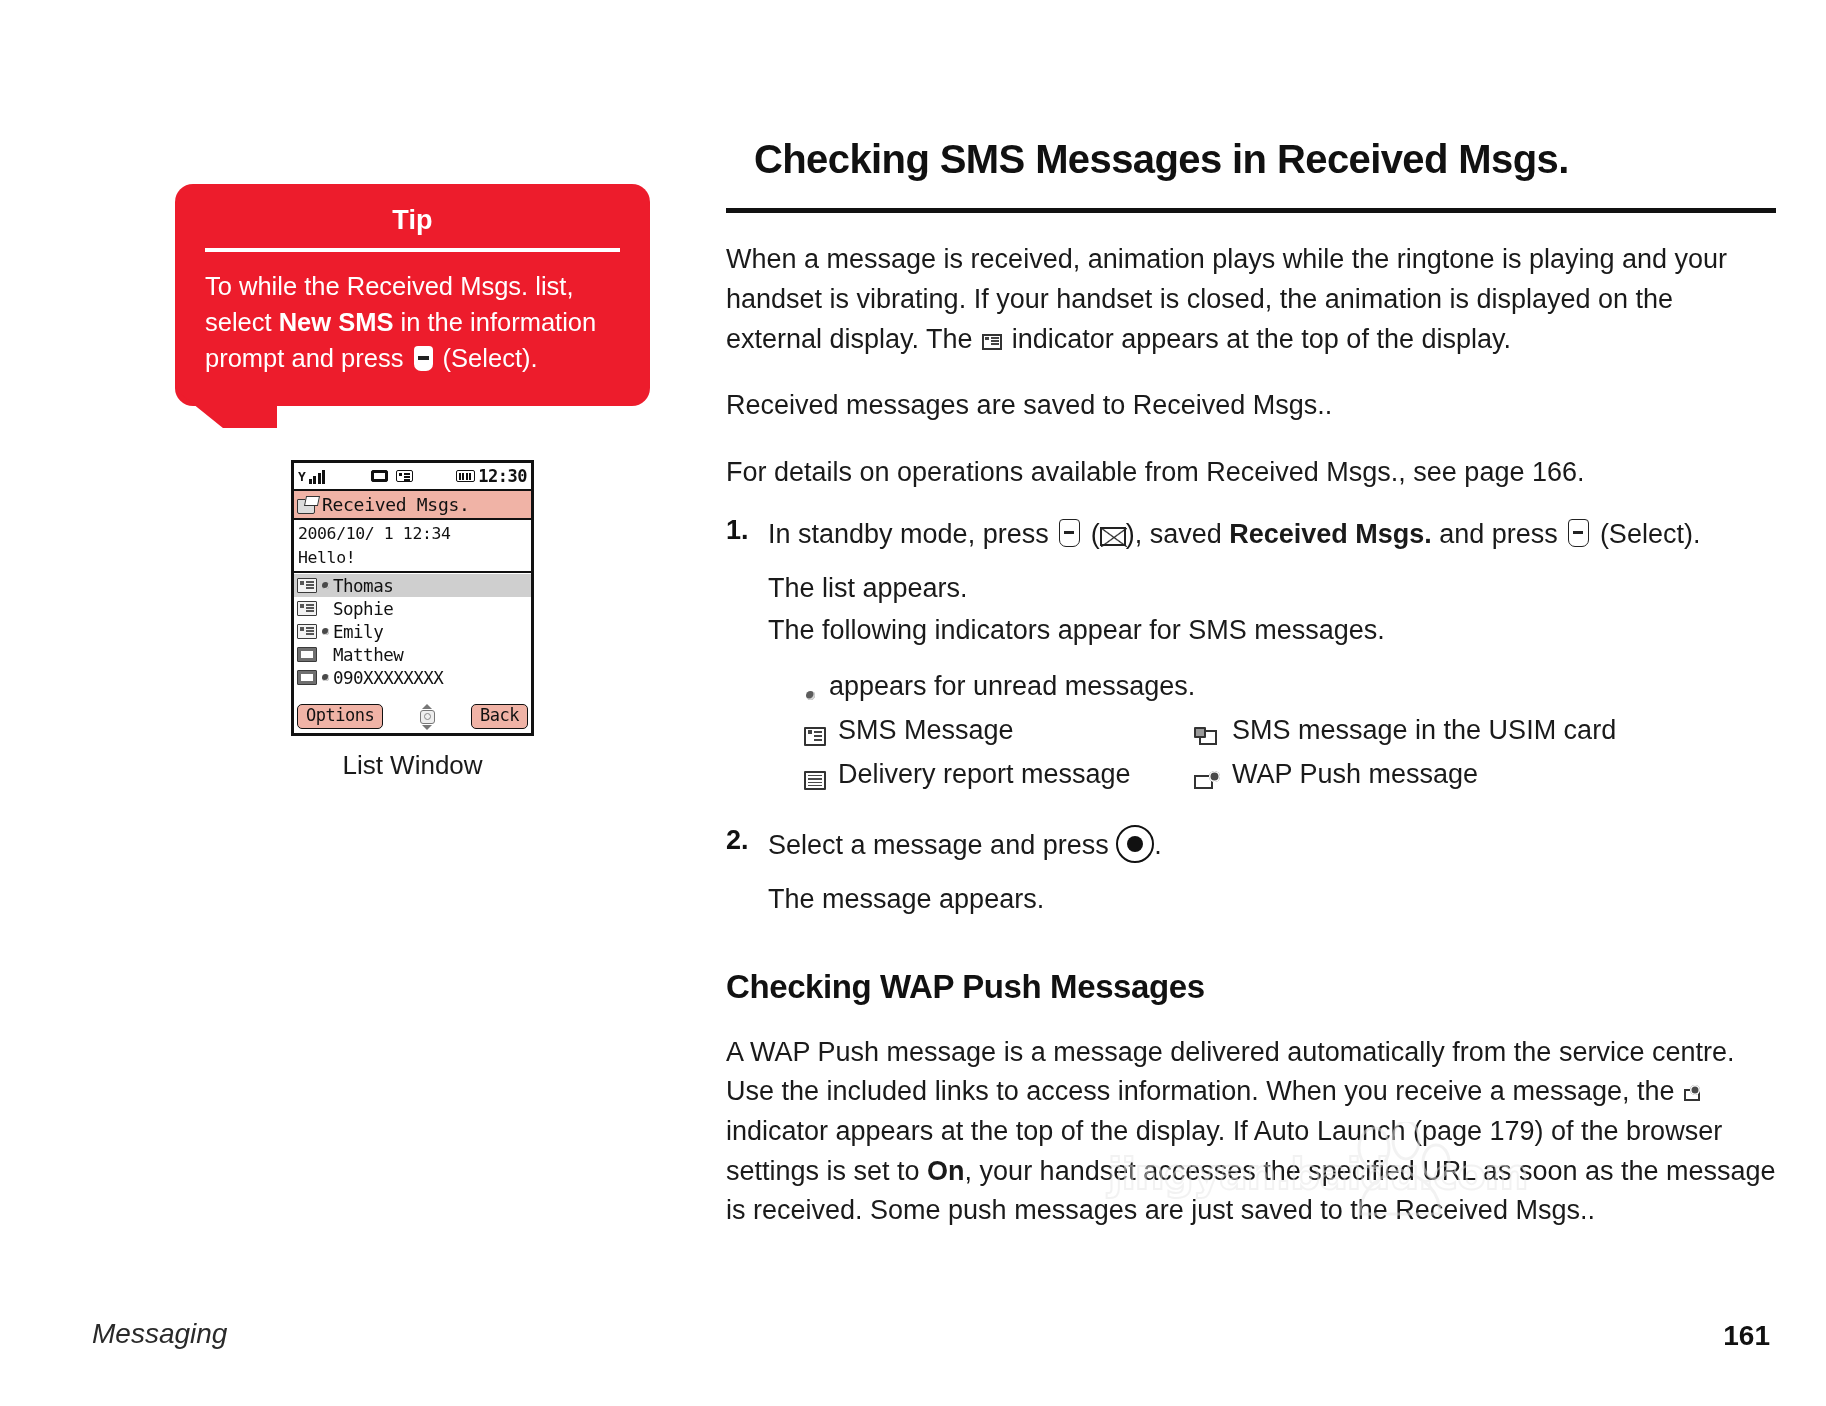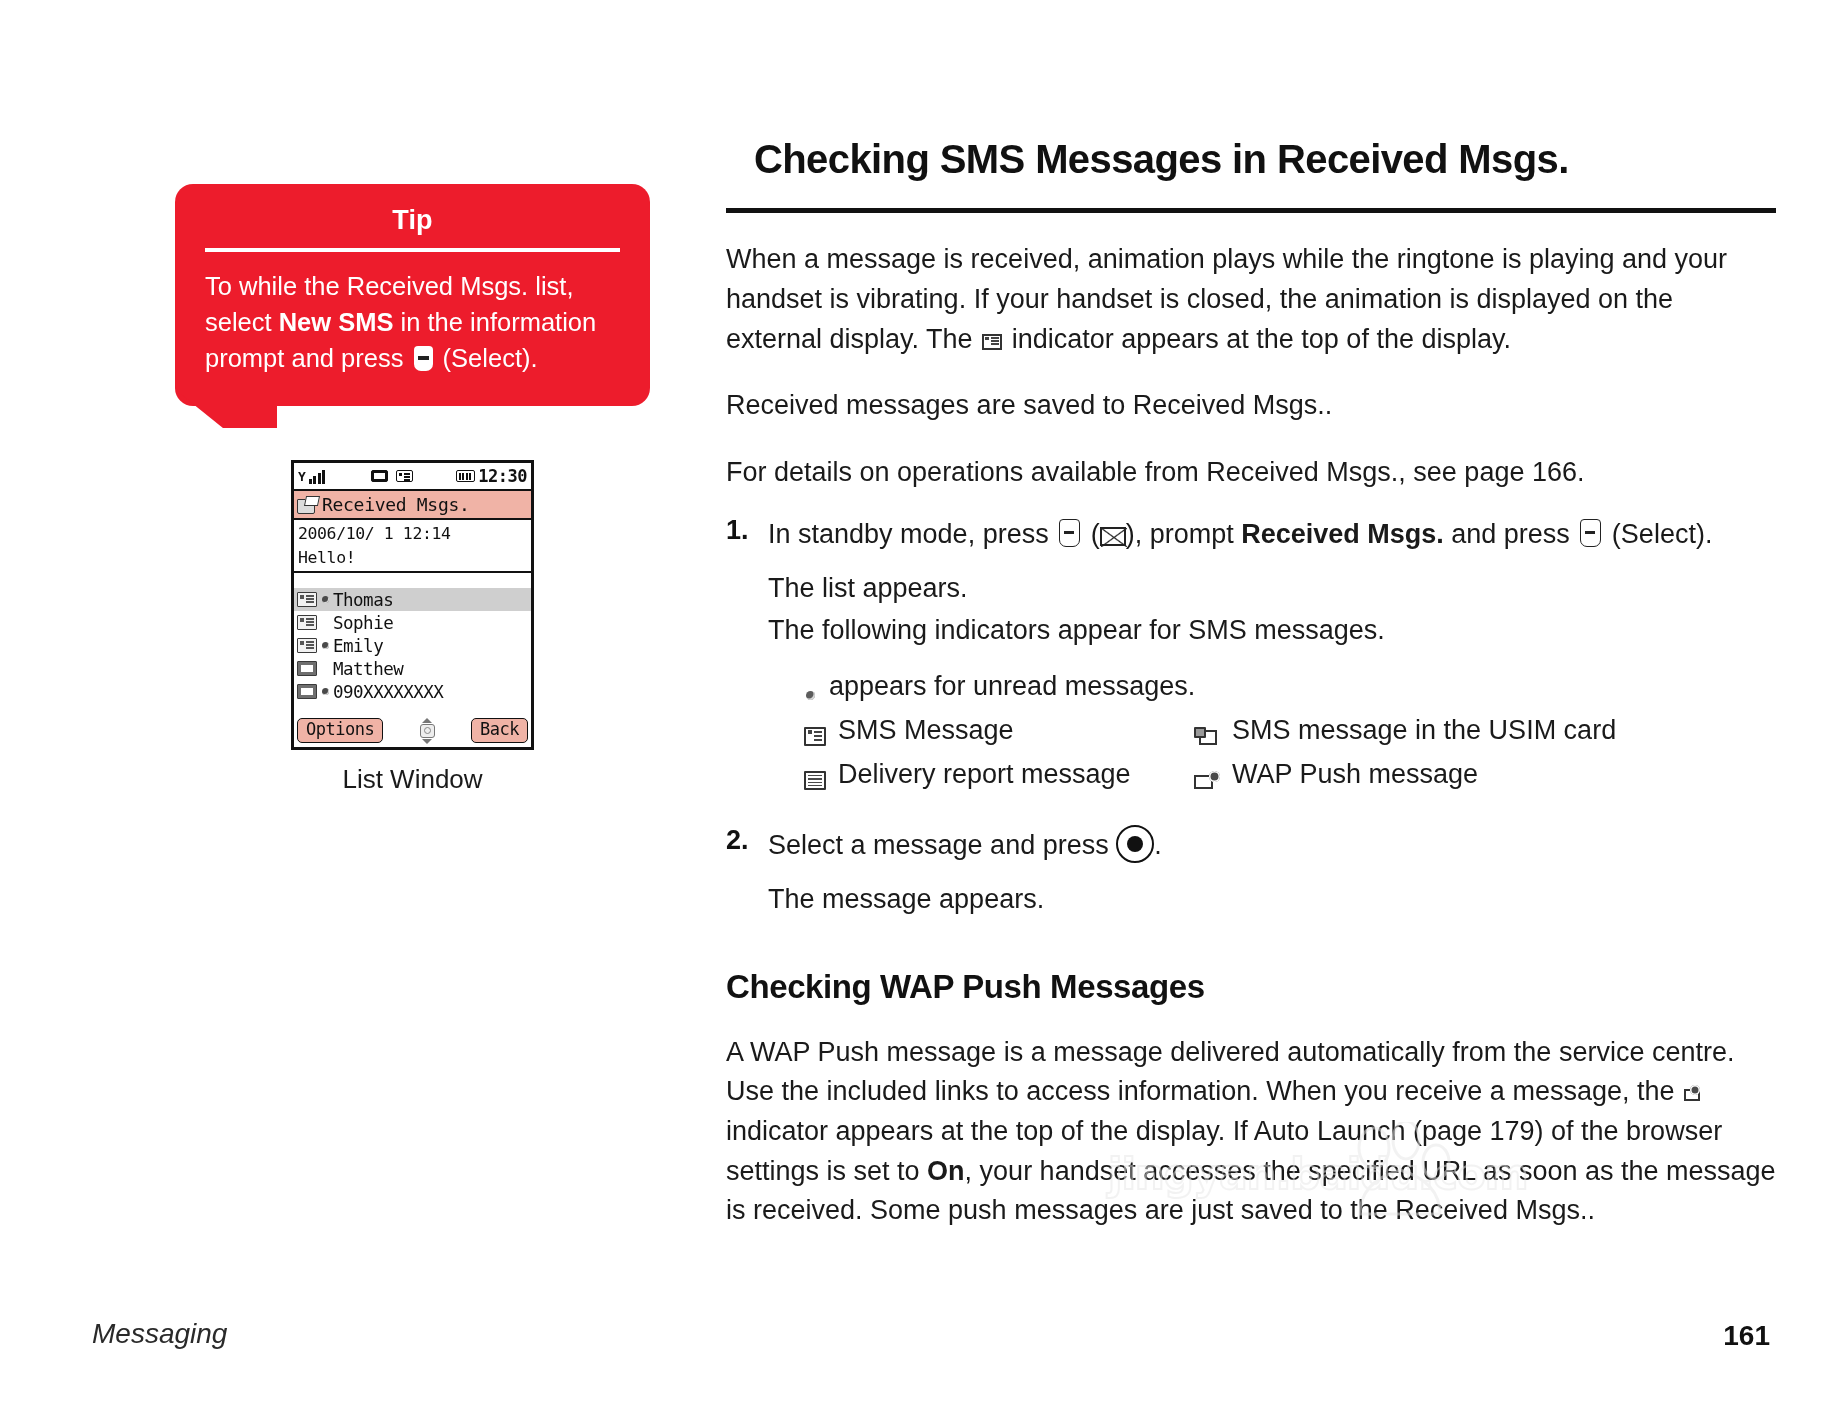--- a/index.html
+++ b/index.html
@@ -202,21 +202,21 @@
   #phone-meta {
     padding: 2px 0 0 4px;
     font-size: 16.5px;
     color: #111;
     letter-spacing: -0.4px;
     line-height: 1.42;
     border-bottom: 2px solid #111;
     padding-bottom: 2px;
   }
 
-  #phone-list { padding-top: 15px; }
+  #phone-list { padding-top: 1px; }
   .plist-row {
     display: flex;
     align-items: center;
     height: 23px;
     font-size: 17.5px;
     color: #111;
     letter-spacing: -0.5px;
   }
   .plist-row.sel { background: #CFCFCF; }
   .plist-ico {
@@ -552,21 +552,21 @@
         <span class="batt"></span>
         <span id="phone-clock">12:30</span>
       </div>
 
       <div id="phone-title">
         <span class="folder-ico"></span>
         <span>Received Msgs.</span>
       </div>
 
       <div id="phone-meta">
-        <div>2006/10/ 1 12:14</div>
+        <div>2006/10/ 1 12:34</div>
         <div>Hello!</div>
       </div>
 
       <div id="phone-list">
         <div class="plist-row sel">
           <span class="plist-ico sms"></span>
           <span class="unread-dot"></span>
           <span>Thomas</span>
         </div>
         <div class="plist-row">
@@ -613,21 +613,21 @@
   <div id="title-rule"></div>
 
   <p class="body-p"><span>When a message is received, animation plays while the ringtone is playing and your handset is vibrating. If your handset is closed, the animation is displayed on the external display. The </span><span class="inline-ico"></span><span> indicator appears at the top of the display.</span></p>
 
   <p class="body-p">Received messages are saved to Received Msgs..</p>
   <p class="body-p">For details on operations available from Received Msgs., see page 166.</p>
 
   <div class="step">
     <div class="step-num">1.</div>
     <div class="step-body">
-      <div class="step-line"><span>In standby mode, press </span><span class="softkey dark"></span><span> (</span><span class="env"></span><span>), prompt </span><b>Received Msgs.</b><span> and press </span><span class="softkey dark"></span><span> (Select).</span></div>
+      <div class="step-line"><span>In standby mode, press </span><span class="softkey dark"></span><span> (</span><span class="env"></span><span>), saved </span><b>Received Msgs.</b><span> and press </span><span class="softkey dark"></span><span> (Select).</span></div>
 
       <div class="sub-line">The list appears.</div>
       <div class="sub-line tight">The following indicators appear for SMS messages.</div>
 
       <div id="ind-list">
         <div class="ind-row">
           <div class="ind-cell">
             <span class="di bullet"></span>
             <span class="ind-label">appears for unread messages.</span>
           </div>

